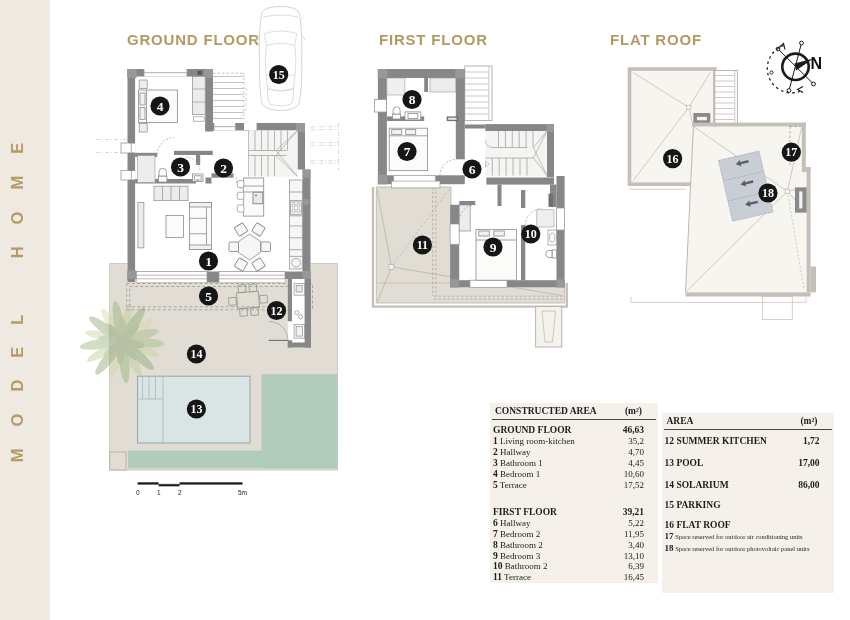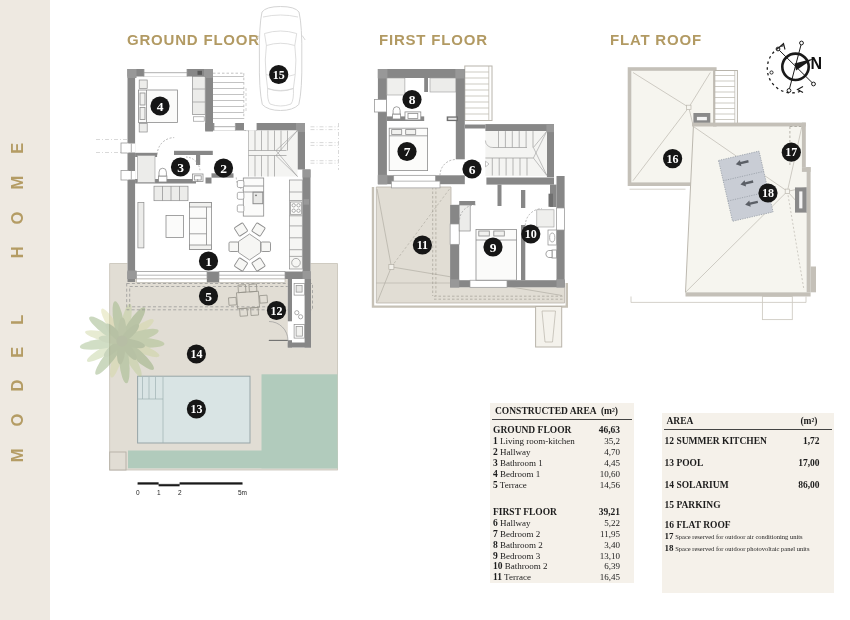--- a/index.html
+++ b/index.html
@@ -639,21 +639,21 @@
           <circle cx="791.3" cy="152.2" r="9.6" fill="#161616"></circle>
           <text x="791.3" y="156.4" font-size="12" fill="#fff">17</text>
         </g>
     <g>
           <circle cx="768" cy="193" r="9.6" fill="#161616"></circle>
           <text x="768" y="197.2" font-size="12" fill="#fff">18</text>
         </g>
   </g>
   </svg>
 
-  <div class="tbl" style="left:490px;top:403px;width:144px;height:180px;">
+  <div class="tbl" style="left:490px;top:403px;width:168px;height:180px;">
     <div class="hd">
         <span>CONSTRUCTED AREA</span>
         <span>(m²)</span>
       </div>
     <div style="height:5px"></div>
     <div class="row">
         <b>GROUND FLOOR</b>
         <b>46,63</b>
       </div>
     <div class="row">
@@ -667,21 +667,21 @@
     <div class="row">
         <span><b>3</b> Bathroom 1</span>
         <span>4,45</span>
       </div>
     <div class="row">
         <span><b>4</b> Bedroom 1</span>
         <span>10,60</span>
       </div>
     <div class="row">
         <span><b>5</b> Terrace</span>
-        <span>14,56</span>
+        <span>17,52</span>
       </div>
     <div style="height:16.5px"></div>
     <div class="row">
         <b>FIRST FLOOR</b>
         <b>39,21</b>
       </div>
     <div class="row">
         <span><b>6</b> Hallway</span>
         <span>5,22</span>
       </div>

